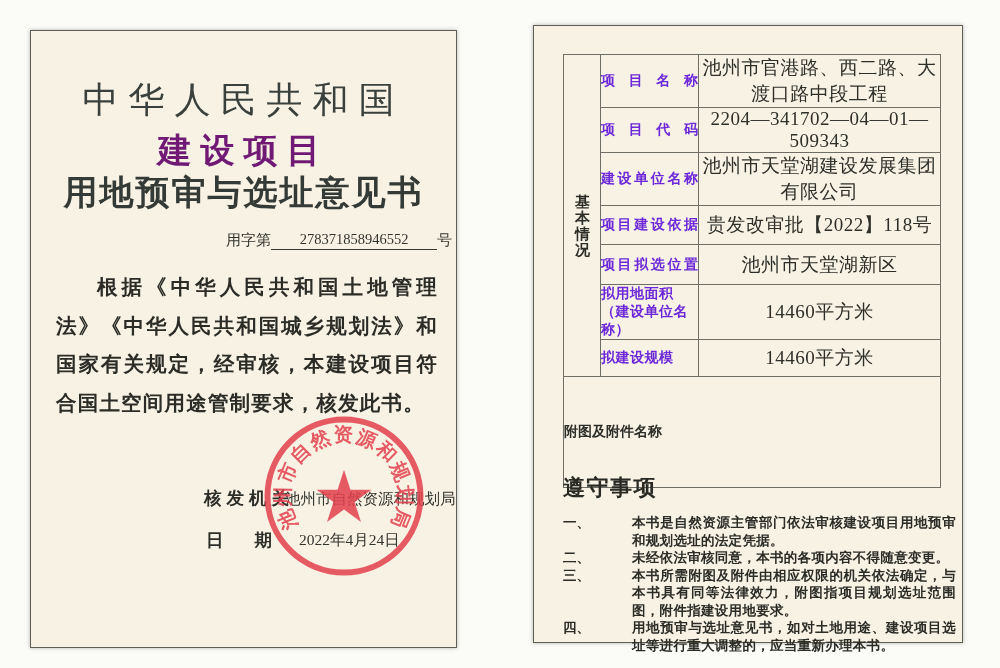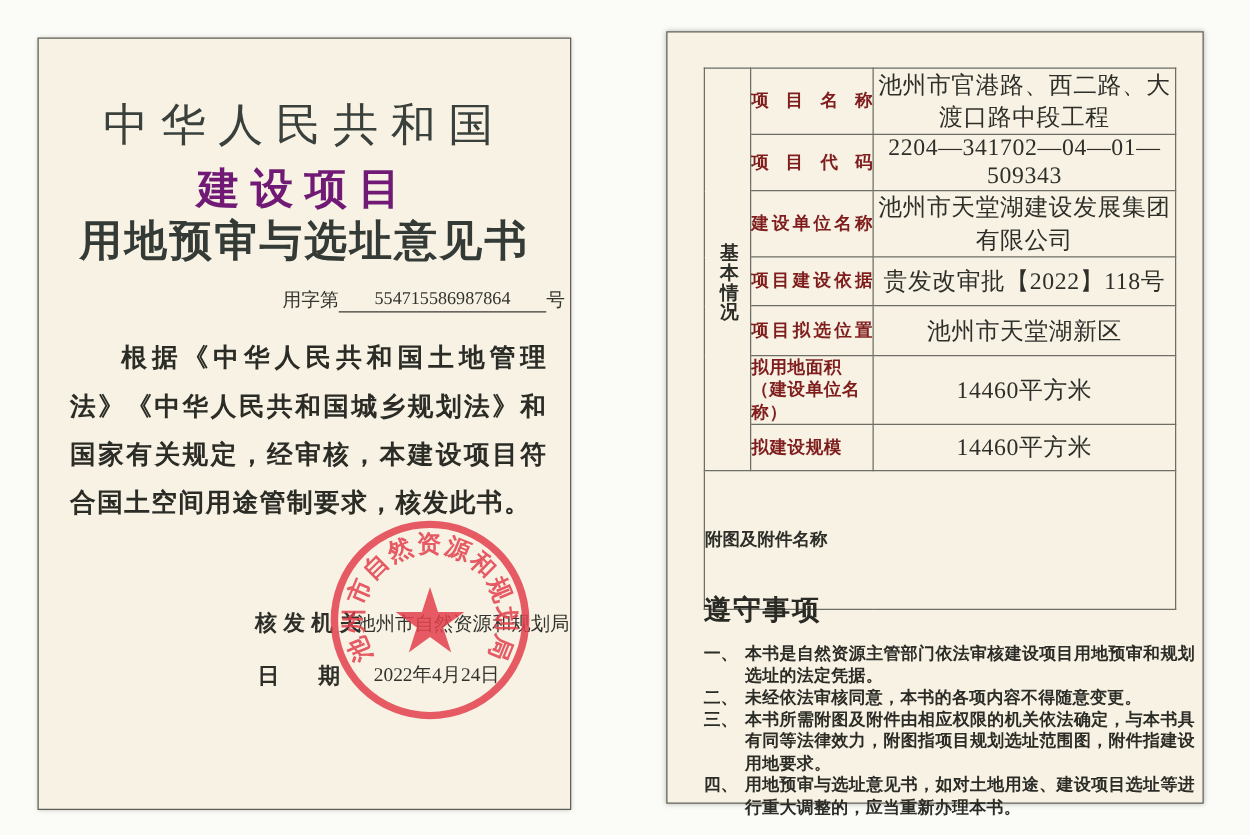--- a/index.html
+++ b/index.html
@@ -79,21 +79,21 @@
   }
   td.vcell{
     width:36px;text-align:center;
     font-size:15px;font-weight:bold;color:#2e2e29;
   }
   .vtext{
     writing-mode:vertical-rl;letter-spacing:16px;margin:0 auto;
     display:inline-block;
   }
   td.lbl{
-    width:97px;font-size:14px;font-weight:bold;color:#7f1d1d;
+    width:97px;font-size:14px;font-weight:bold;color:#6d28d9;
     padding:0 10px;
     margin-left:36px;
   }
   td.lbl .just{
     display:block;text-align:justify;text-align-last:justify;
   }
   td.lbl .plain{display:block;text-align:left;letter-spacing:.5px;}
   td.val{
     width:241px;text-align:center;
     font-family:"Liberation Serif","DejaVu Serif",serif;
@@ -109,34 +109,34 @@
     letter-spacing:1.5px;color:#2a2a25;
   }
   .notice-list{left:29px;top:488px;width:393px;}
   .notice-item{display:flex;}
   .notice-num{
     width:33px;flex:0 0 33px;
     font-size:13.5px;font-weight:bold;line-height:17.5px;color:#2c2c27;
   }
   .notice-text{
     flex:1;font-size:13.5px;font-weight:bold;line-height:17.5px;
-    color:#2c2c27;text-align:justify;letter-spacing:.3px;
+    color:#2c2c27;text-align:justify;letter-spacing:.3px;margin-left:36px;
   }
 </style>
 </head>
 <body>
 
 <div class="page" id="page-left">
 
   <div class="abs country">中华人民共和国</div>
   <div class="abs title1">建设项目</div>
   <div class="abs title2">用地预审与选址意见书</div>
 
   <div class="abs serial-row">
-    <span>用字第</span><span class="serial-line">554715586987864</span><span>号</span>
+    <span>用字第</span><span class="serial-line">278371858946552</span><span>号</span>
   </div>
 
   <div class="abs body-par">根据《中华人民共和国土地管理法》《中华人民共和国城乡规划法》和国家有关规定，经审核，本建设项目符合国土空间用途管制要求，核发此书。</div>
 
   <div class="abs issuer-label">核发机关</div>
   <div class="abs issuer-value">池州市自然资源和规划局</div>
 
   <div class="abs date-label">
     <span>日</span>
     <span>期</span>

